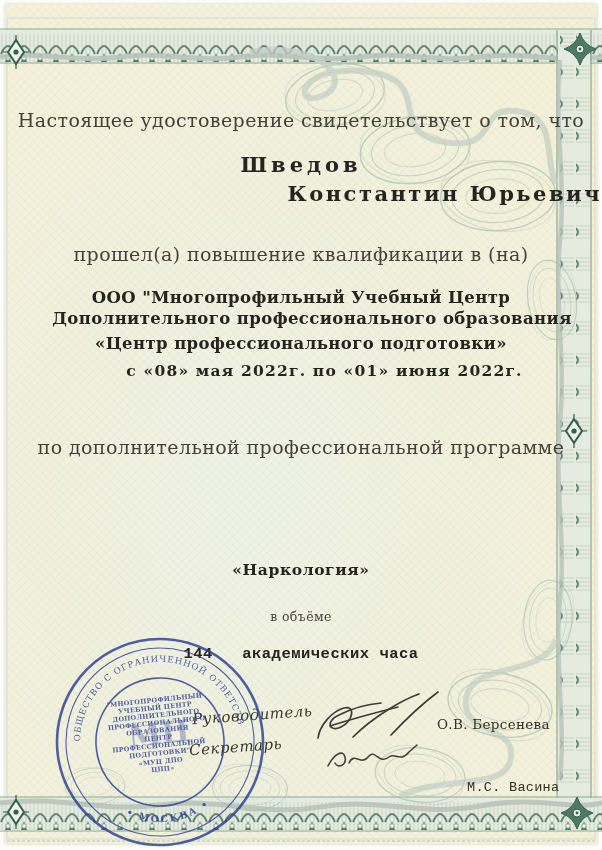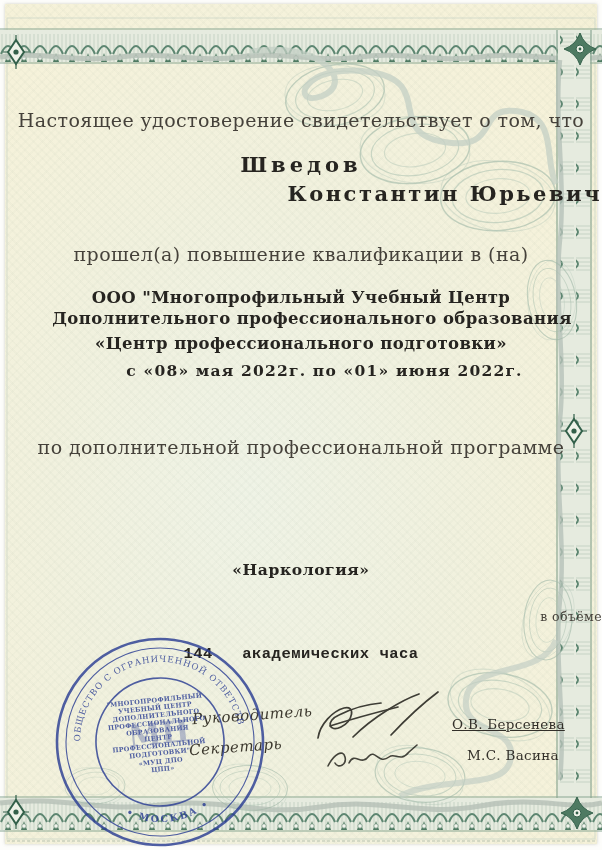--- a/index.html
+++ b/index.html
@@ -130,27 +130,27 @@
 <div class="tl bold org" style="top:288px;">ООО "Многопрофильный Учебный Центр</div>
 <div class="tl bold org" style="top:309px;padding-left:22px;">Дополнительного профессионального образования</div>
 <div class="tl bold org" style="top:334px;">«Центр профессионального подготовки»</div>
 
 <div class="tl bold dates" style="top:361px;margin-left:47px;">с «08» мая 2022г. по «01» июня 2022г.</div>
 
 <div class="tl thin" style="top:424px;margin-top:12px;">по дополнительной профессиональной программе</div>
 
 <div class="tl bold prog" style="top:516px;margin-top:44px;">«Наркология»</div>
 
-<div class="tl thin small" style="top:609px;text-align:right;">в объёме</div>
+<div class="tl thin small" style="top:609px;">в объёме</div>
 <div class="tl bold hours" style="top:645px;">144   академических часа</div>
 
 <div class="script" style="left:192px;top:706px;">Руководитель</div>
 <div class="script" style="left:189px;top:738px;">Секретарь</div>
-<div class="signame" style="left:452px;top:716px;text-decoration:underline;">О.В. Берсенева</div>
-<div class="signame" style="left:467px;top:747px;">М.С. Васина</div>
+<div class="signame" style="left:437px;top:716px;">О.В. Берсенева</div>
+<div class="signame" style="left:467px;top:780px;font-family:Liberation Mono, monospace;">М.С. Васина</div>
 
 <svg class="overlay" width="602" height="850" viewBox="0 0 602 850" aria-hidden="true">
   <g fill="none" stroke="#26251f" stroke-width="1.7" stroke-linecap="round" opacity=".88">
     <path d="M318,738 C320,724 333,711 344,708 C356,705 353,721 341,727 C329,733 325,721 339,715 C353,708 369,704 381,703"></path>
     <path d="M330,726 C352,719 378,712 398,707"></path>
     <path d="M353,737 C373,717 402,700 419,694"></path>
     <path d="M391,735 C407,718 426,701 438,692"></path>
   </g>
   <g fill="none" stroke="#26251f" stroke-width="1.6" stroke-linecap="round" opacity=".85">
     <path d="M328,766 C334,754 343,749 345,757 C347,765 338,769 335,763"></path>

